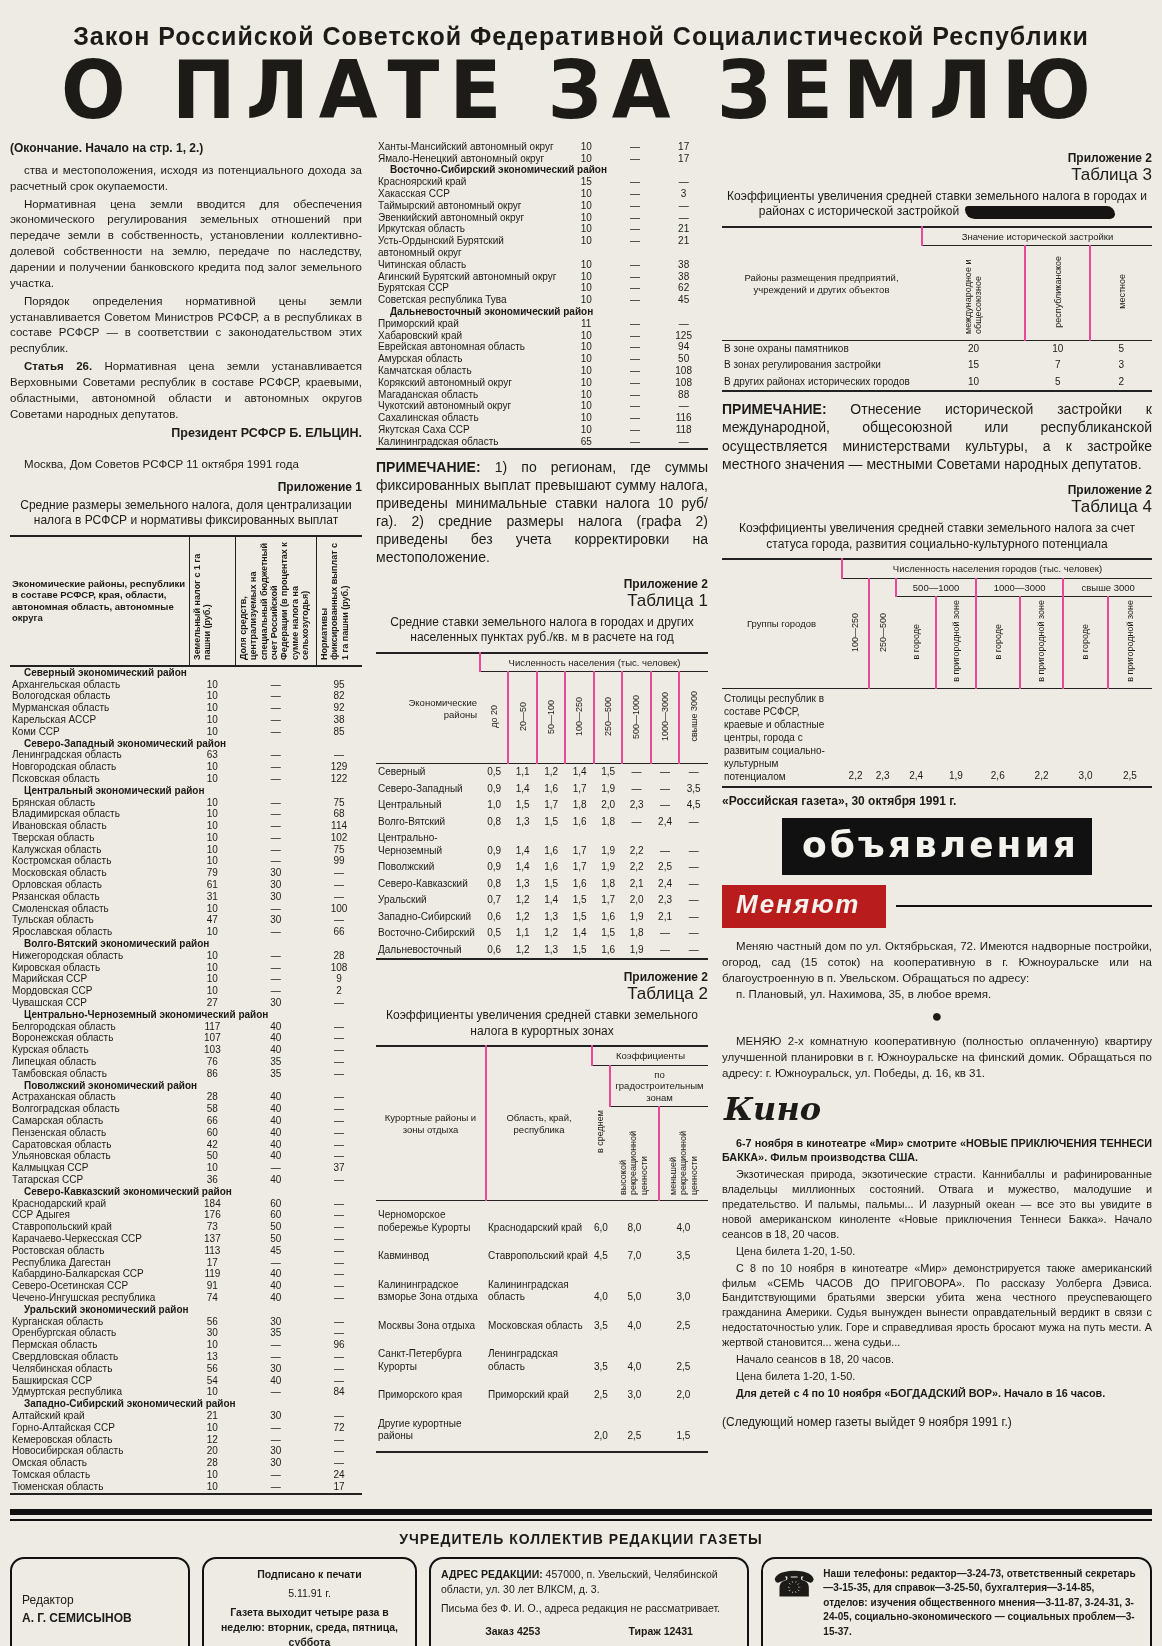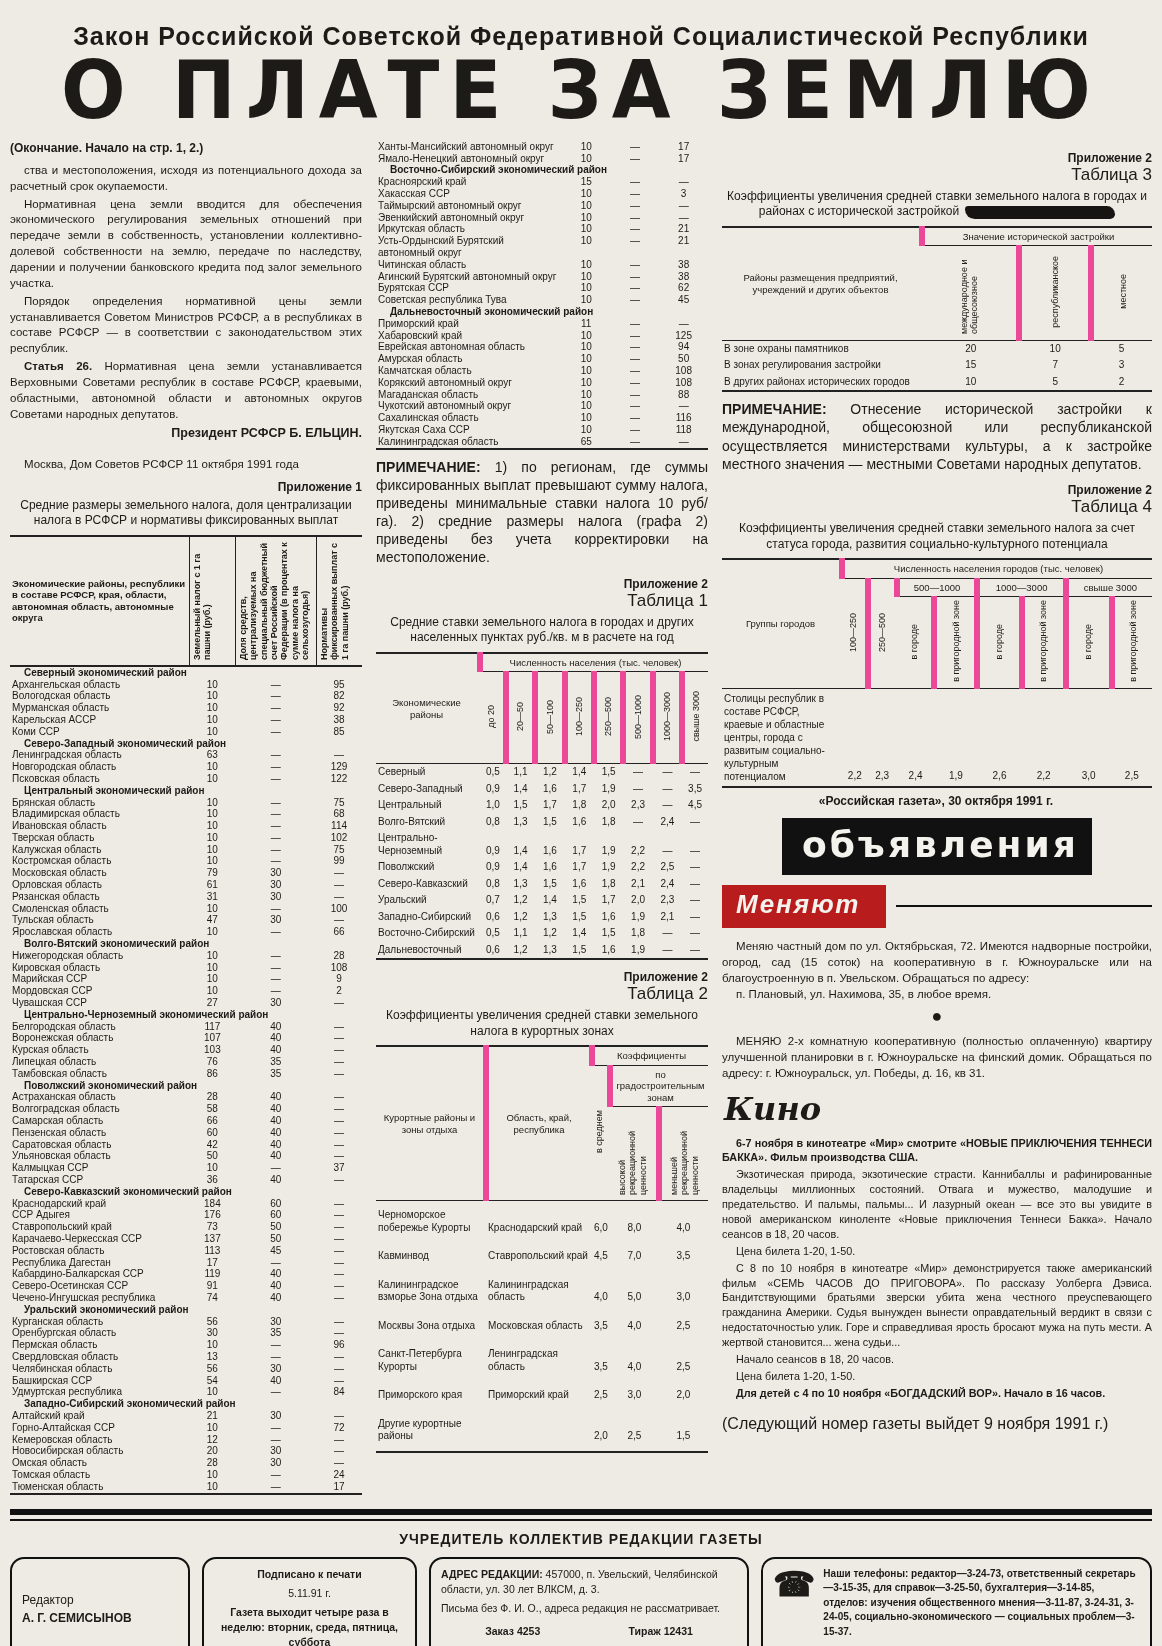--- a/index.html
+++ b/index.html
@@ -45,52 +45,52 @@
   .app1 td.c1, .app1 td.c2, .app1 td.c3 { text-align:center; width:44px; }
   .app1 td.section { font-weight:bold; padding-left:14px; }
   .app1-cont { border-top:none; }
   .app1-cont td.c0 { width:168px; }
 
   .note-p { font-size:14px; line-height:1.3; text-align:justify; margin-top:8px; }
   .note-p b { font-weight:bold; }
 
   
   .ruled { border-top:2px solid #222; border-bottom:2px solid #222; margin-bottom:4px; }
-  .ruled thead th { border-left:6px solid #ec4899; border-bottom:1px solid #222; padding:3px 2px; font-weight:normal; text-align:center; vertical-align:middle; font-size:9.5px; line-height:1.2; }
+  .ruled thead th { border-left:2px solid #ec4899; border-bottom:1px solid #222; padding:3px 2px; font-weight:normal; text-align:center; vertical-align:middle; font-size:9.5px; line-height:1.2; }
   .ruled thead th:first-child { border-left:none; }
   .ruled thead tr:first-child th { border-bottom:1px solid #222; }
   .ruled tbody td { padding:2px 2px; text-align:center; line-height:1.25; }
   .ruled tbody td.c0 { text-align:left; }
   .ruled thead th.grp { border-bottom:1px solid #222; }
   .ruled .vth { height:92px; }
 
   .t1 tbody td.c0 { width:102px; }
   .t2 tbody td.c0 { width:108px; padding-top:8px; }
   .t2 tbody td.c1 { text-align:left; width:104px; padding-top:8px; }
   .t2 tbody td { padding-bottom:8px; }
   .t3 tbody td.c0 { width:200px; }
   .t3 thead th.name-col { width:200px; }
   .t4 tbody td { vertical-align:bottom; padding:3px 2px; }
   .t4 .row-label { text-align:left; font-size:10px; line-height:1.3; width:118px; vertical-align:bottom; }
 
-  .source-line { text-align:center; font-size:12px; font-weight:bold; margin:6px 2px 10px 0; }
+  .source-line { text-align:left; font-size:12px; font-weight:bold; margin:6px 2px 10px 0; }
 
   
   .ads-banner { background:#111; color:#f4f2ec; font-weight:900; font-size:36px; letter-spacing:3px; text-align:left; width:310px; margin:6px auto 10px auto; padding:6px 4px 10px 20px; border-radius:0; font-family:"DejaVu Sans", sans-serif; }
   .menyaut-row { display:flex; align-items:center; gap:10px; margin:8px 0 10px 0; }
   .menyaut-box { background:#b91c1c; color:#f4f2ec; font-weight:bold; font-style:italic; font-size:26px; padding:4px 26px 8px 14px; letter-spacing:2px; }
   .menyaut-rule { flex:1; border-top:2px solid #111; }
   .ad-text { font-size:11.5px; line-height:1.4; text-align:justify; text-indent:14px; margin-bottom:2px; }
   .ad-addr { font-size:11.5px; text-indent:14px; margin-bottom:4px; }
   .ad-dot { text-align:center; font-size:18px; margin:6px 0; }
 
   
   .kino-header { font-family:"DejaVu Serif", serif; font-style:italic; font-weight:bold; font-size:32px; margin:8px 0 8px 2px; }
   .kino p { font-size:10.8px; line-height:1.38; text-align:justify; text-indent:14px; margin-bottom:2px; }
-  .next-issue { font-size:16px; margin-top:14px; }
+  .next-issue { font-size:12px; margin-top:14px; }
 
   
   .footer-rules { border-top:6px solid #111; border-bottom:2px solid #111; height:12px; margin-top:14px; }
   .founder { text-align:center; font-weight:bold; font-size:14px; letter-spacing:1px; margin:10px 0; }
   .footer-boxes { display:flex; gap:12px; align-items:stretch; }
   .fbox { border:2px solid #111; border-radius:14px; padding:8px 10px; font-size:10.5px; line-height:1.45; }
   .fbox-editor { width:180px; display:flex; align-items:center; font-size:12px; line-height:1.5; }
   .fbox-print { width:215px; text-align:center; }
   .fbox-addr { width:320px; }
   .fbox-phones { flex:1; display:flex; gap:8px; font-weight:bold; font-size:10px; }
@@ -681,21 +681,21 @@
           </tbody>
       </table>
       <p class="note-p"><b>ПРИМЕЧАНИЕ:</b><span> 1) по регионам, где суммы фиксированных выплат превышают сумму налога, приведены минимальные ставки налога 10 руб/га). 2) средние размеры налога (графа 2) приведены без учета корректировки на местоположение.</span></p>
 
       <div class="app-label">Приложение 2</div>
       <div class="table-label">Таблица 1</div>
       <div class="table-title">Средние ставки земельного налога в городах и других населенных пунктах руб./кв. м в расчете на год</div>
       <table class="ruled t1">
         <thead>
           <tr>
-            <th rowspan="2" style="width:104px;">Экономические районы</th>
+            <th rowspan="2" style="width:104px;text-align:right;">Экономические районы</th>
             <th colspan="8" class="grp">Численность населения (тыс. человек)</th>
           </tr>
           <tr>
             <th class="vth"><span class="vtext">до 20</span></th>
             <th class="vth"><span class="vtext">20—50</span></th>
             <th class="vth"><span class="vtext">50—100</span></th>
             <th class="vth"><span class="vtext">100—250</span></th>
             <th class="vth"><span class="vtext">250—500</span></th>
             <th class="vth"><span class="vtext">500—1000</span></th>
             <th class="vth"><span class="vtext">1000—3000</span></th>

